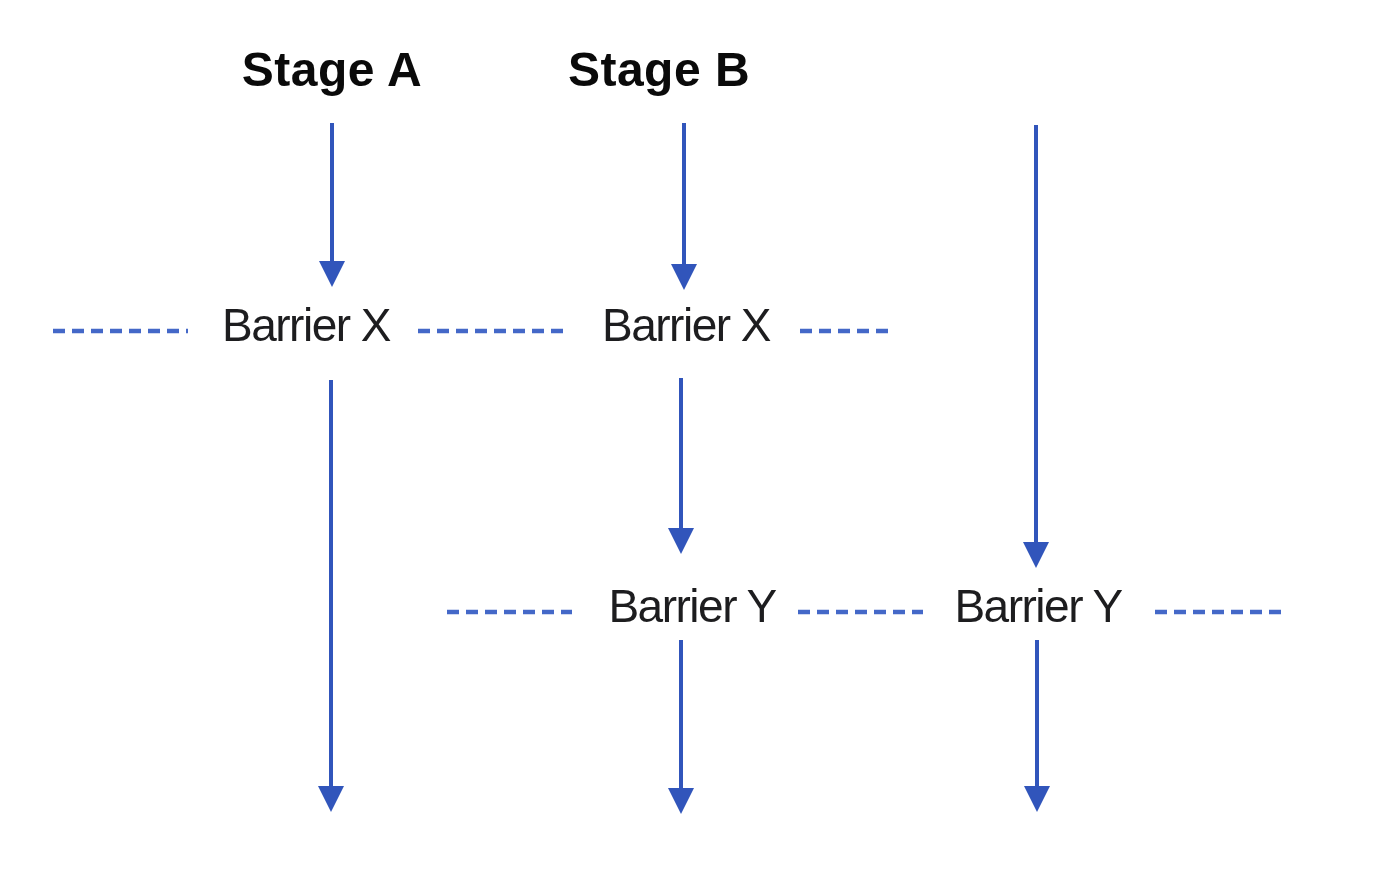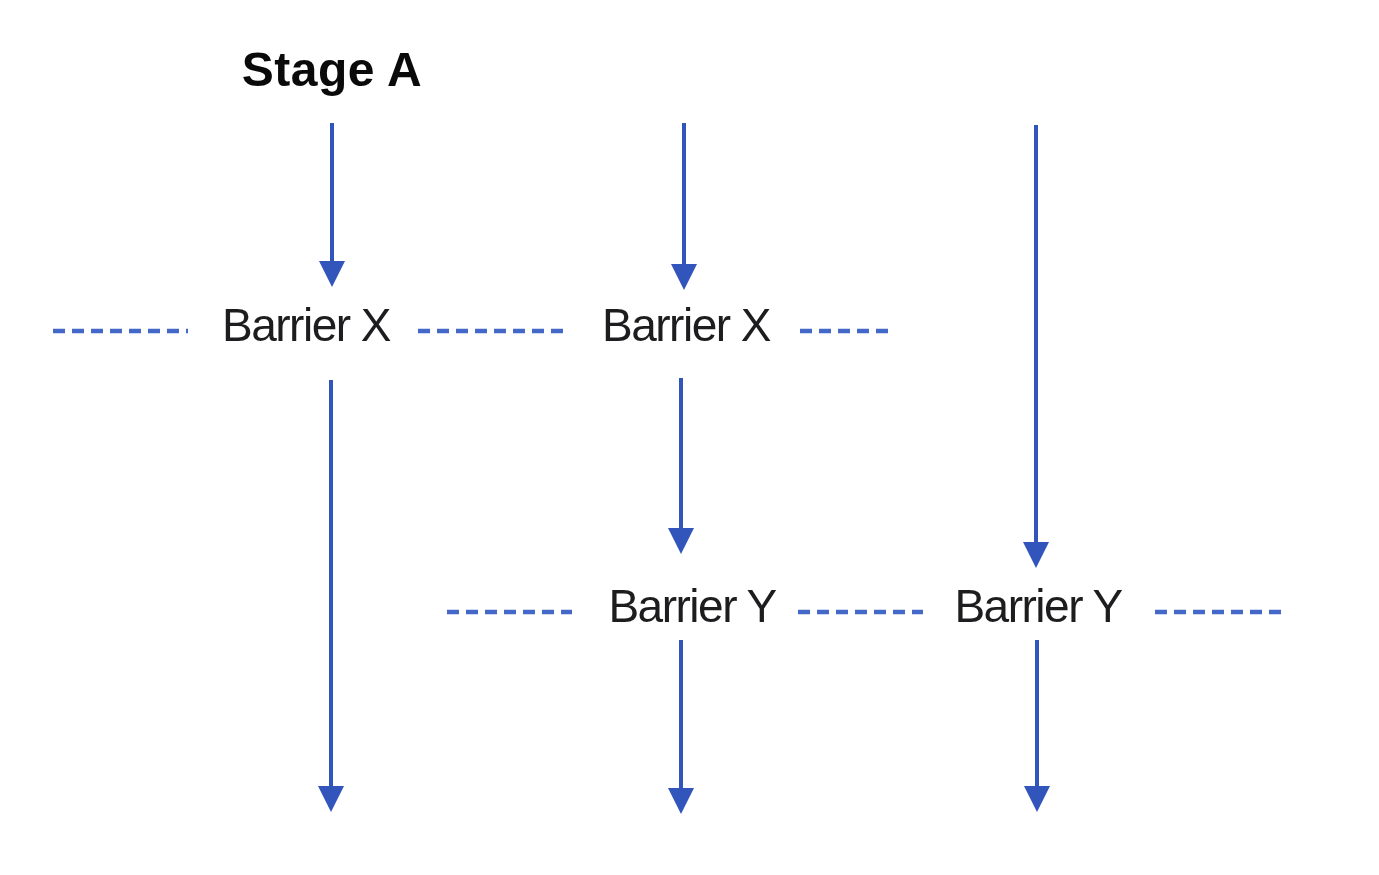--- a/index.html
+++ b/index.html
@@ -96,20 +96,21 @@
     </g>
 
     <g>
       <line class="barrier-dash" x1="447" y1="612" x2="572" y2="612"></line>
       <line class="barrier-dash" x1="798" y1="612" x2="923" y2="612"></line>
       <line class="barrier-dash" x1="1155" y1="612" x2="1283" y2="612"></line>
     </g>
   </svg>
 
   <div class="stage-title" style="left:332px; top:44px;">Stage A</div>
+  <div class="stage-title" style="left:659px; top:44px;">Stage B</div>
 
   <div class="barrier-label" style="left:306px; top:300px;">Barrier X</div>
   <div class="barrier-label" style="left:686px; top:300px;">Barrier X</div>
 
   <div class="barrier-label" style="left:692px; top:581px;">Barrier Y</div>
   <div class="barrier-label" style="left:1038px; top:581px;">Barrier Y</div>
 
 </div>
 
 </body></html>

